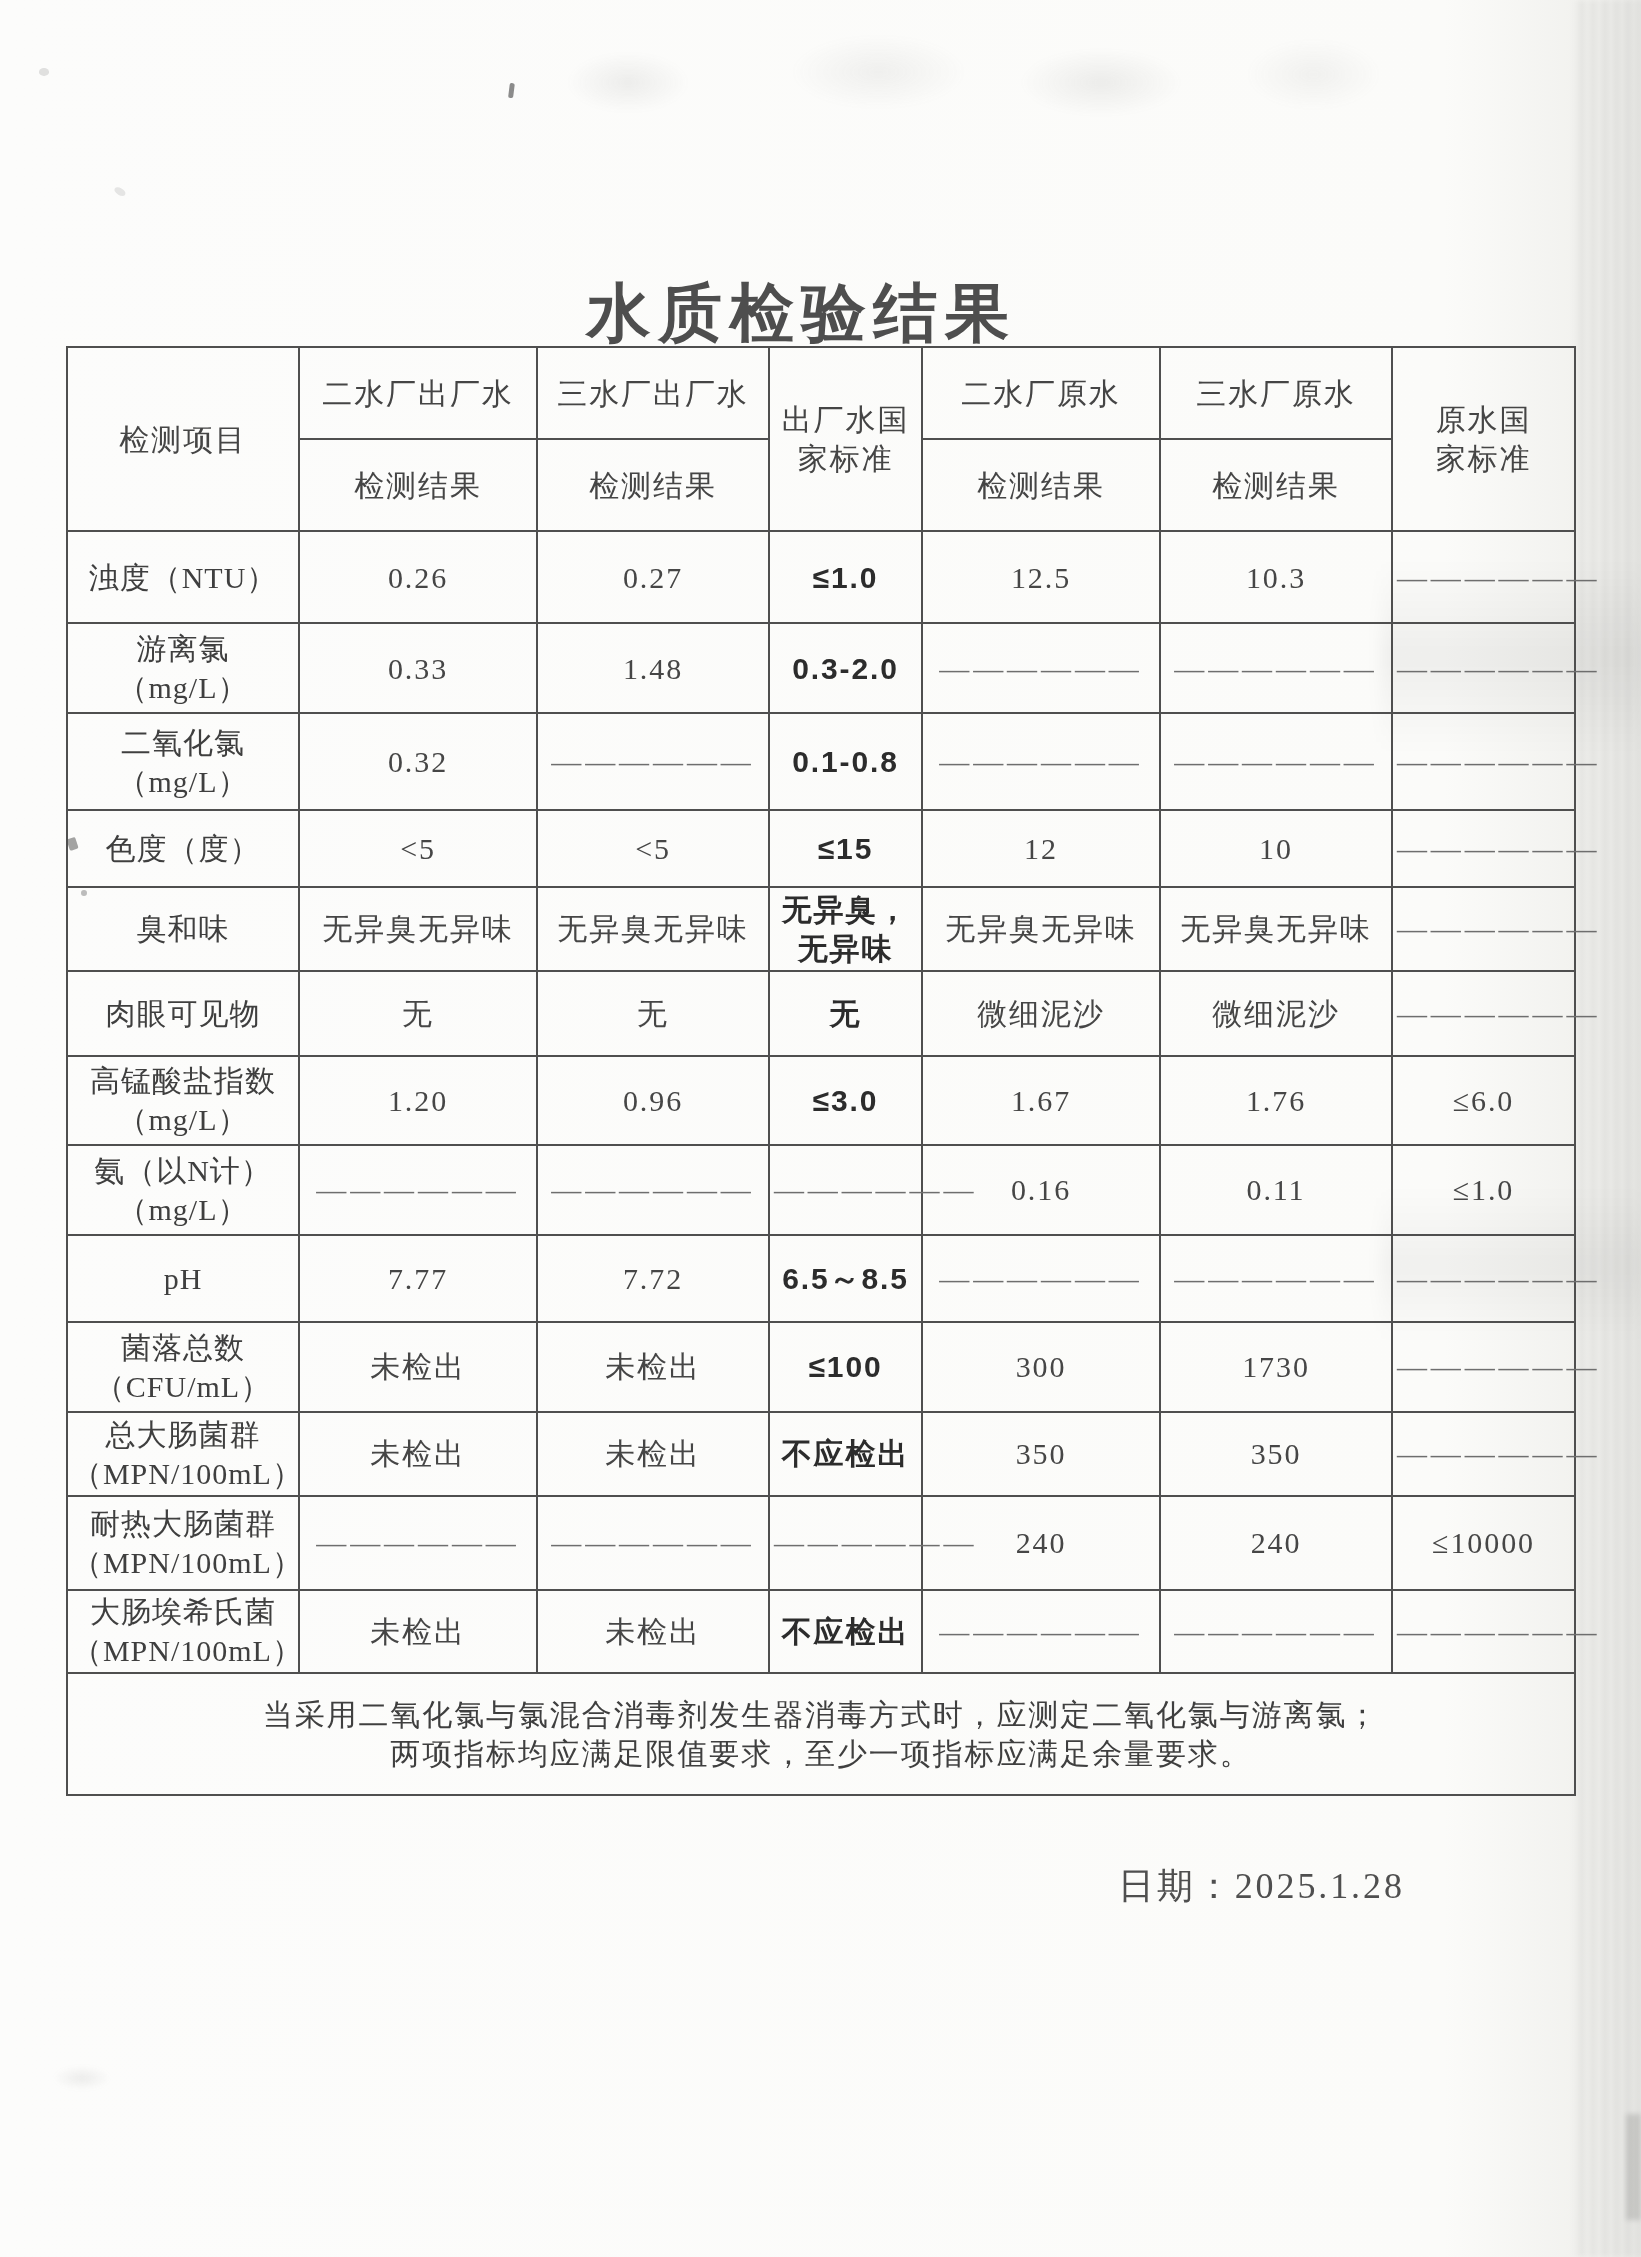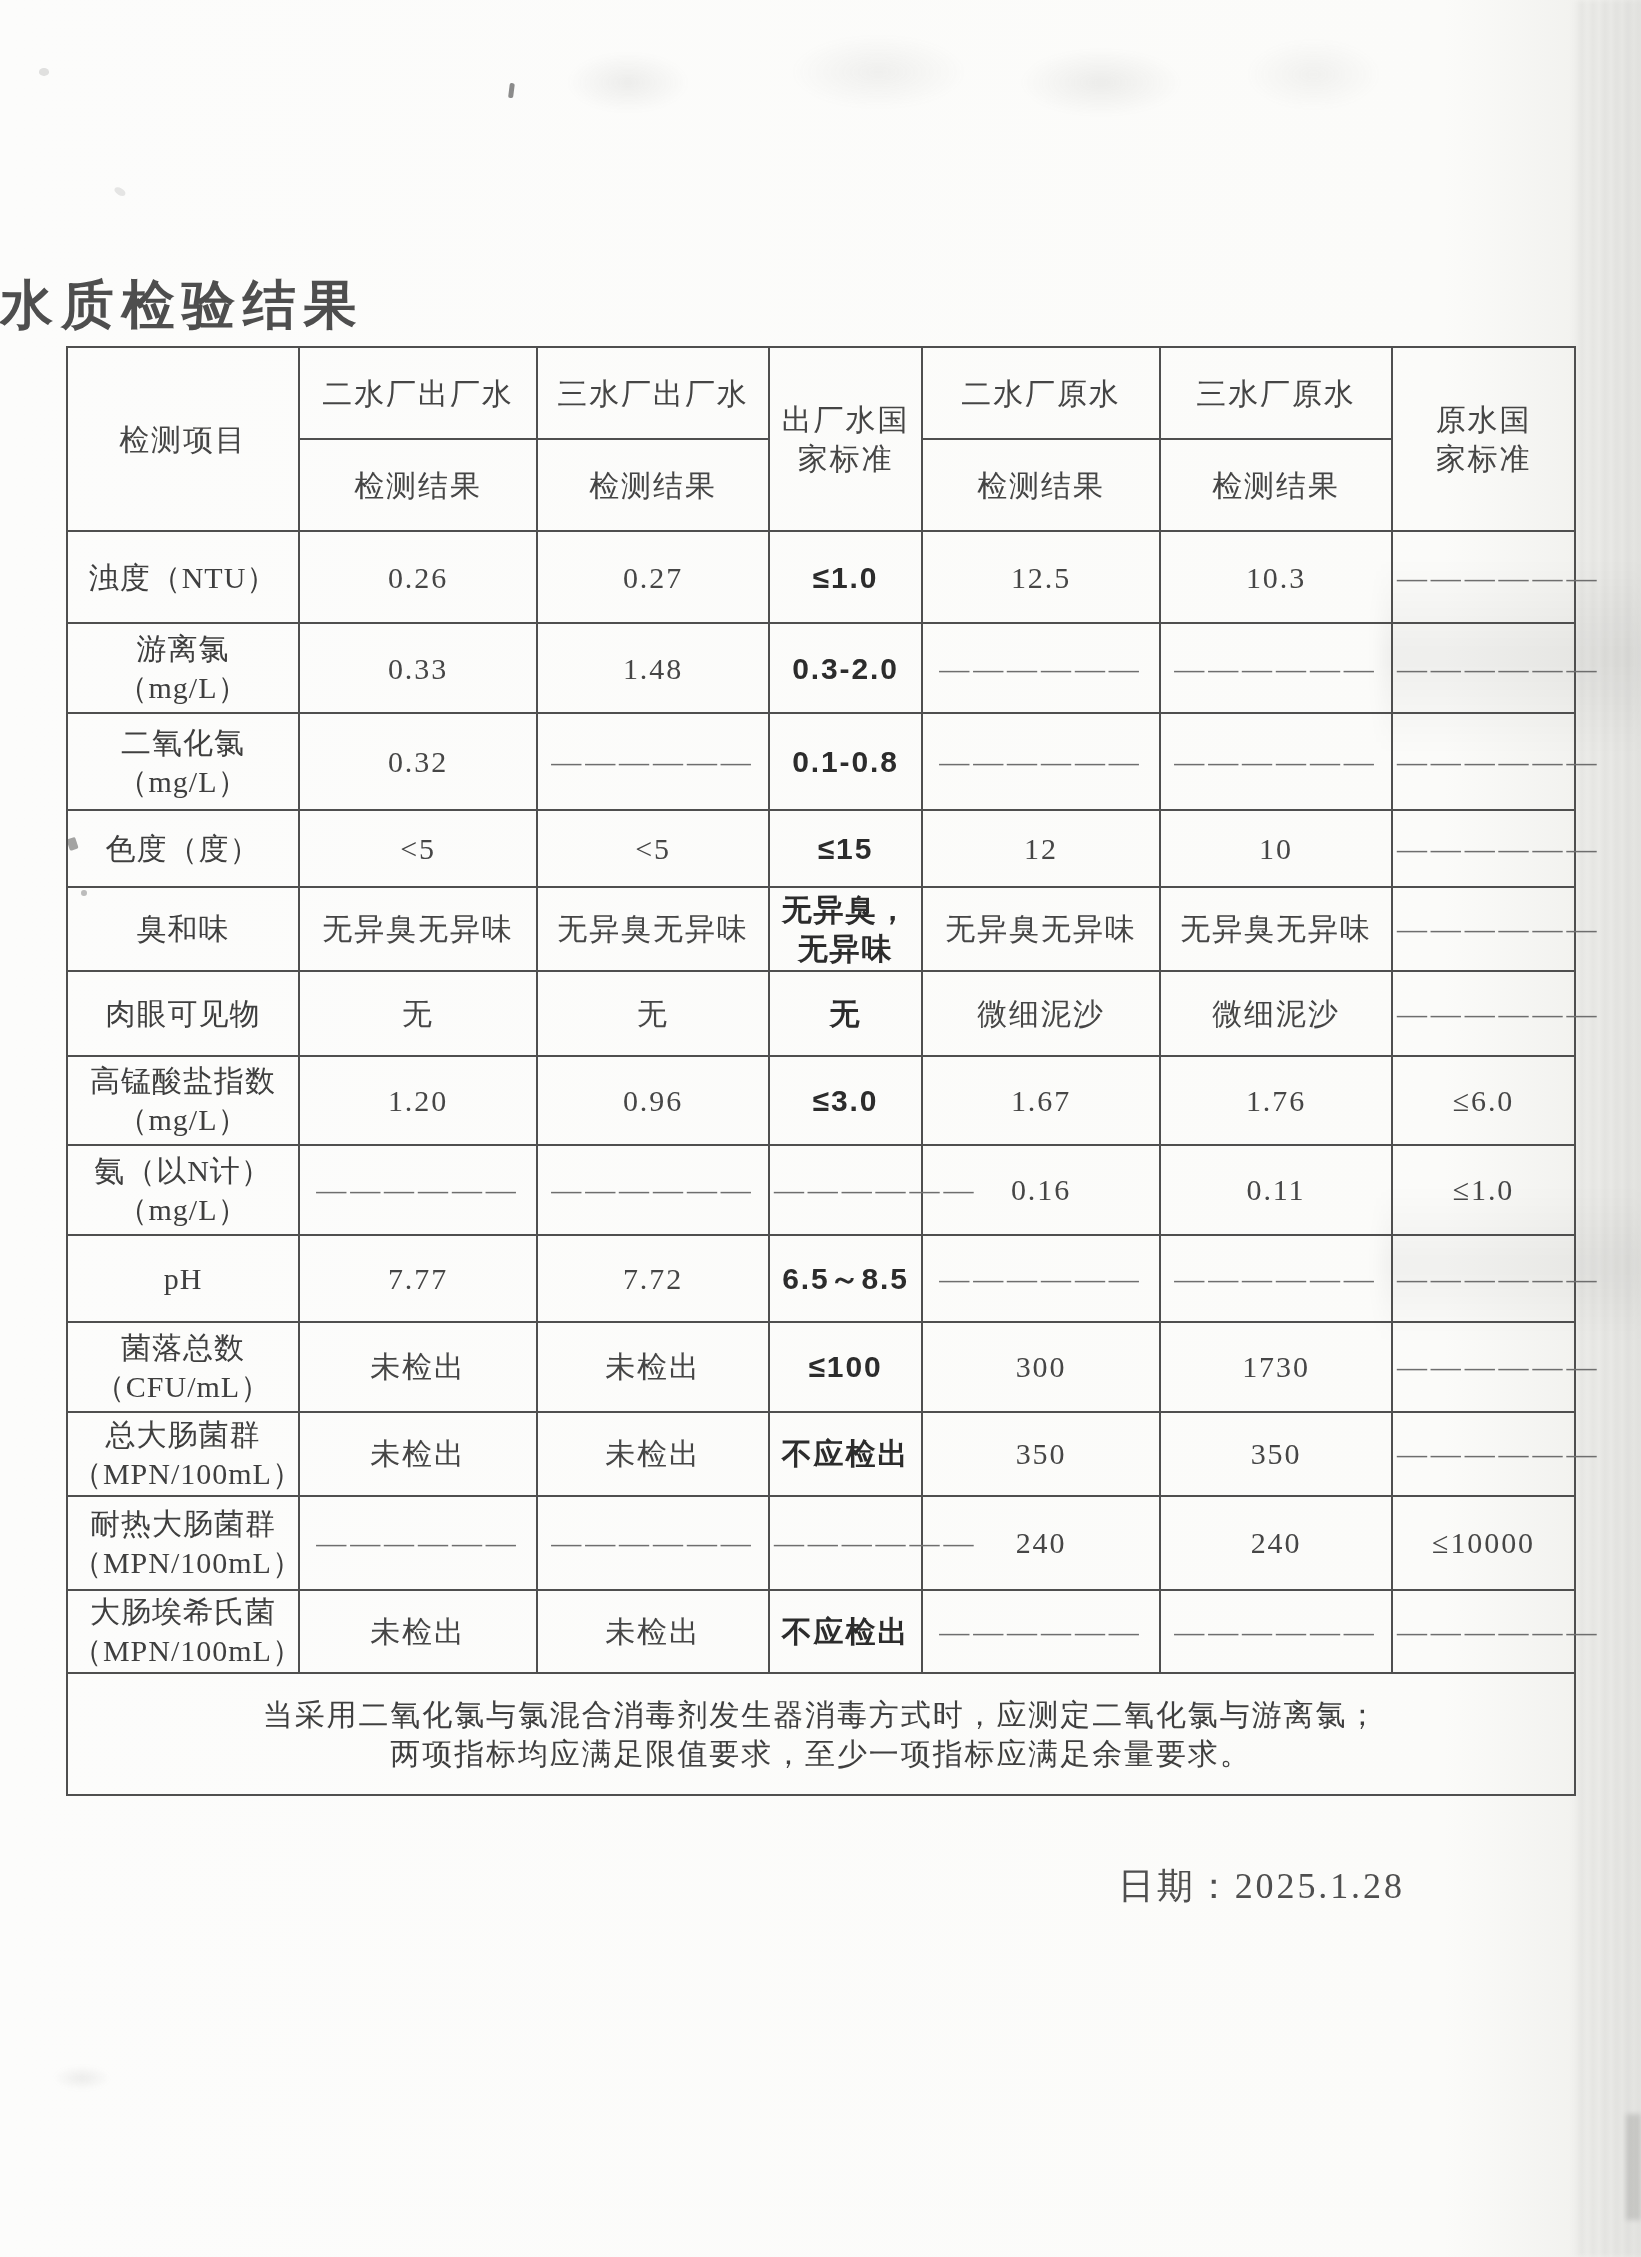--- a/index.html
+++ b/index.html
@@ -51,23 +51,23 @@
   
   .title1{
     position:absolute;left:0;top:185px;width:1603px;
     text-align:center;
     font-family:"Liberation Sans", sans-serif;
     font-size:56px;font-weight:bold;color:#4a4a4a;
     letter-spacing:5.8px;
   }
   .title2{
     position:absolute;left:0;top:270px;width:1603px;
-    text-align:left;
+    text-align:center;
     font-family:"Liberation Sans", sans-serif;
-    font-size:53px;font-weight:bold;color:#4e4e4e;
+    font-size:64px;font-weight:bold;color:#4e4e4e;
     letter-spacing:7.7px;
   }
 
   
   table.report{
     position:absolute;left:66px;top:346px;
     width:1508px;
     border-collapse:collapse;table-layout:fixed;
     color:#424242;
   }

